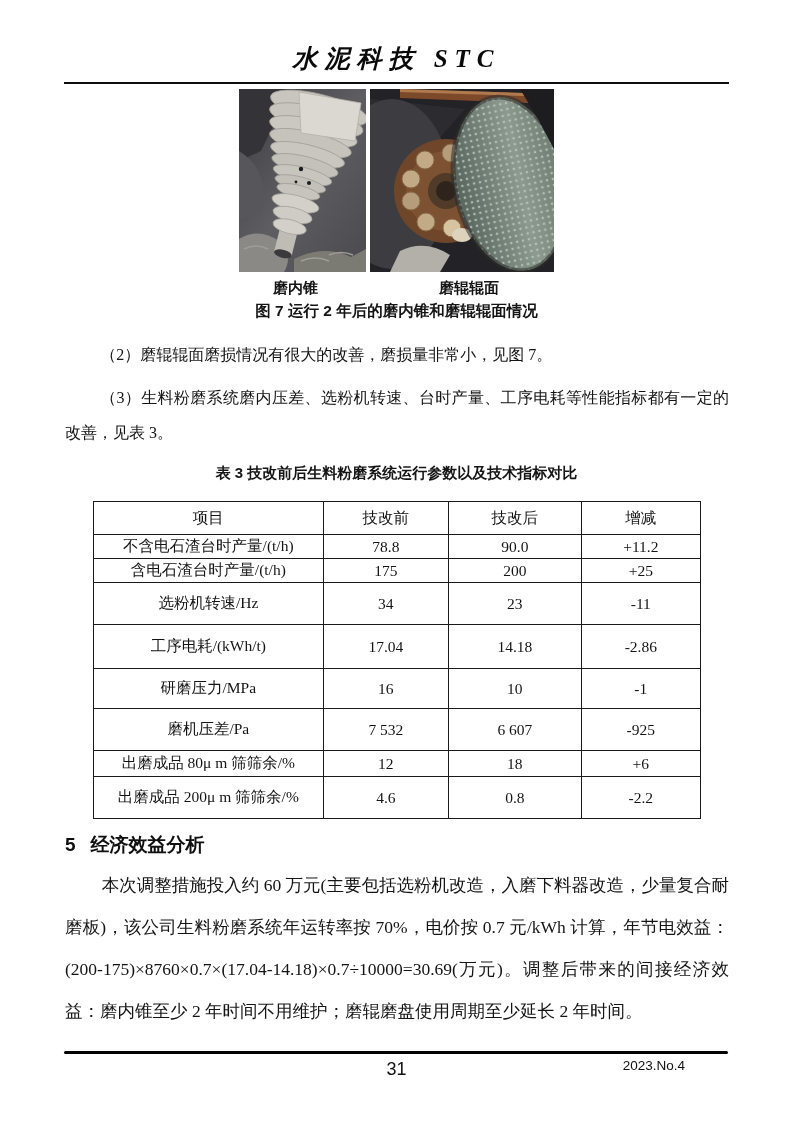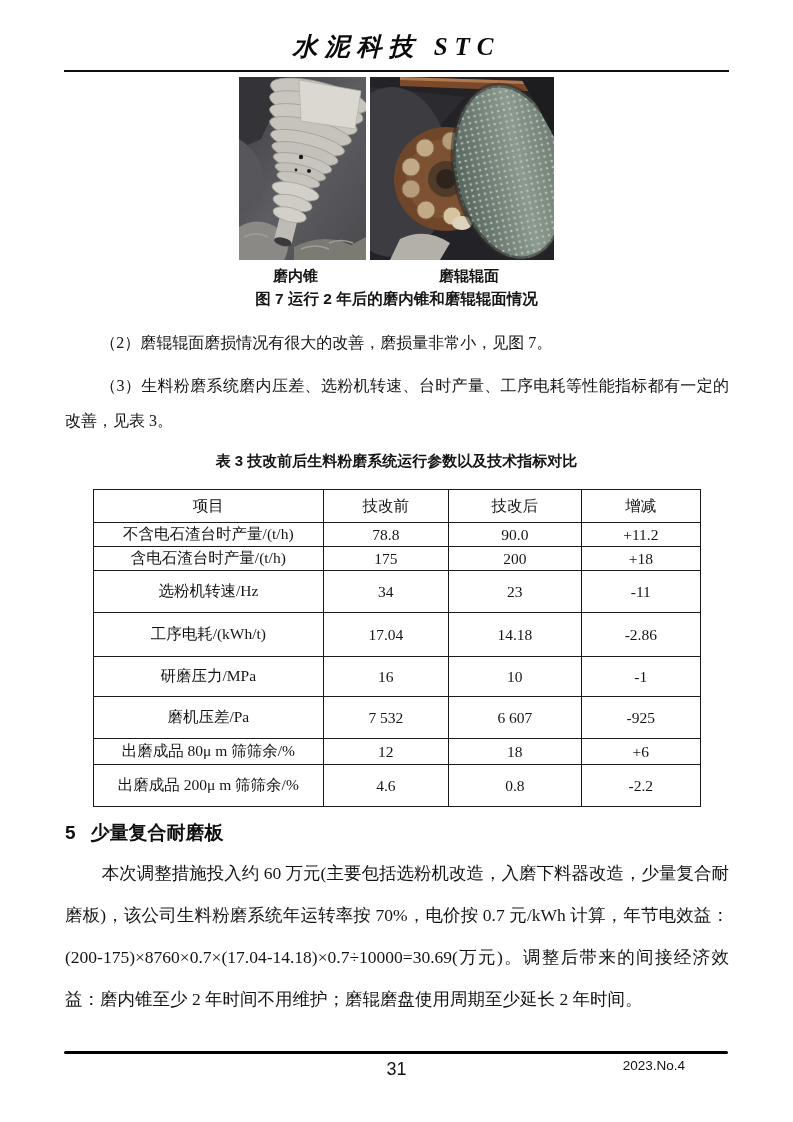--- a/index.html
+++ b/index.html
@@ -4,21 +4,21 @@
 <style>
   html,body { margin:0; padding:0; background:#888; }
   .page {
     position:relative; width:793px; height:1122px; margin:0 auto;
     background:#ffffff; overflow:hidden;
     font-family:"Liberation Serif","DejaVu Serif",serif;
     color:#111;
   }
   
   .journal-title {
-    padding-top:30px; text-align:center;
+    padding-top:42px; text-align:center;
     font-family:"Liberation Serif","DejaVu Serif",serif;
     font-size:25px; font-weight:bold; font-style:italic;
     letter-spacing:7px; color:#0a0a0a;
   }
   .header-rule { margin:7px 64px 0 64px; height:2px; background:#0d0d0d; }
 
   
   .photos { margin-top:5px; display:flex; justify-content:center; align-items:flex-start; gap:4px; }
   .photos svg { display:block; }
   .photo-captions { display:flex; justify-content:center; gap:18px; margin-top:7px; }
@@ -199,21 +199,21 @@
         <tr>
           <td>不含电石渣台时产量/(t/h)</td>
           <td>78.8</td>
           <td>90.0</td>
           <td>+11.2</td>
         </tr>
         <tr>
           <td>含电石渣台时产量/(t/h)</td>
           <td>175</td>
           <td>200</td>
-          <td>+18</td>
+          <td>+25</td>
         </tr>
         <tr>
           <td>选粉机转速/Hz</td>
           <td>34</td>
           <td>23</td>
           <td>-11</td>
         </tr>
         <tr>
           <td>工序电耗/(kWh/t)</td>
           <td>17.04</td>
@@ -241,21 +241,21 @@
         <tr>
           <td>出磨成品 200μ m 筛筛余/%</td>
           <td>4.6</td>
           <td>0.8</td>
           <td>-2.2</td>
         </tr>
       </tbody>
   </table>
 
   <h2 class="section-heading">
-    <span>5</span><span class="h-title">少量复合耐磨板</span>
+    <span>5</span><span class="h-title">经济效益分析</span>
   </h2>
   <p class="economic-para">本次调整措施投入约 60 万元(主要包括选粉机改造，入磨下料器改造，少量复合耐磨板)，该公司生料粉磨系统年运转率按 70%，电价按 0.7 元/kWh 计算，年节电效益：(200-175)×8760×0.7×(17.04-14.18)×0.7÷10000=30.69(万元)。调整后带来的间接经济效益：磨内锥至少 2 年时间不用维护；磨辊磨盘使用周期至少延长 2 年时间。</p>
 
   <div class="footer-rule"></div>
   <div class="page-number">31</div>
   <div class="issue">2023.No.4</div>
 
 </div>
 
 </body></html>

